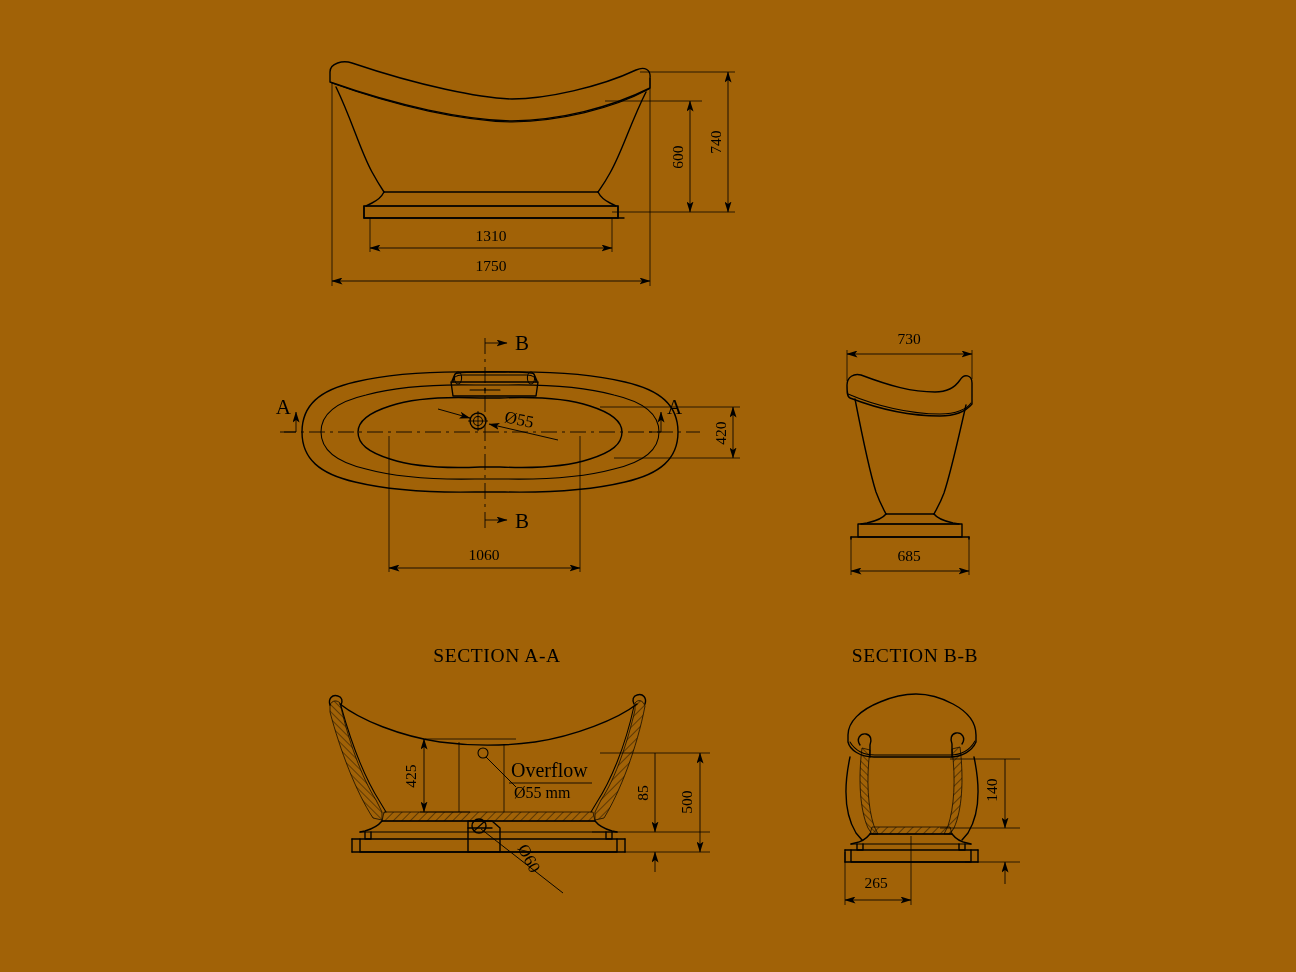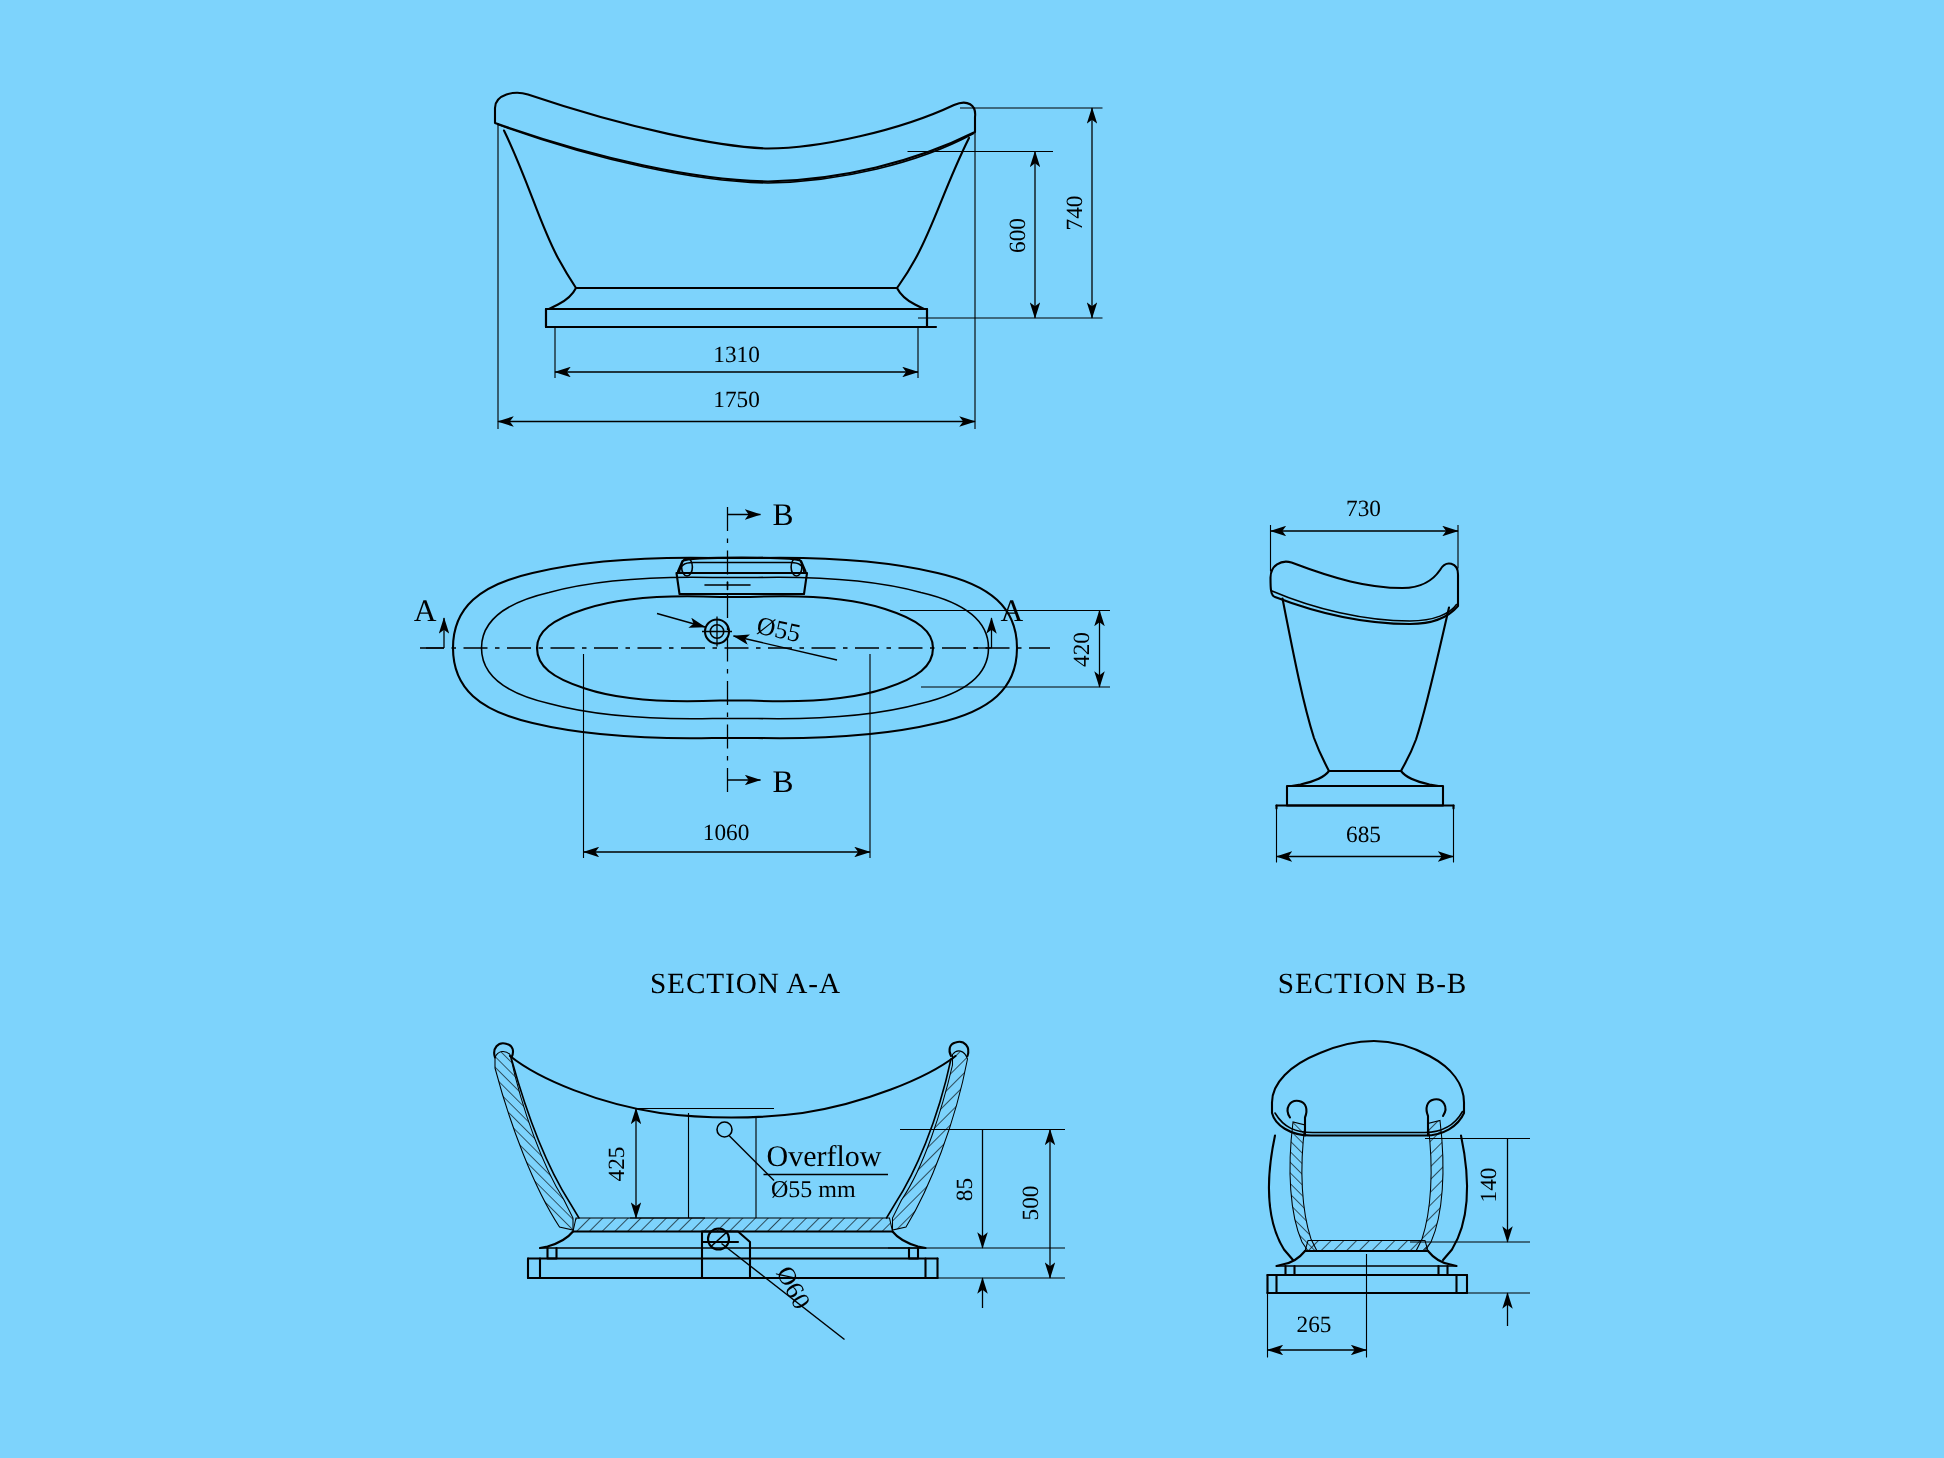--- a/index.html
+++ b/index.html
@@ -12,21 +12,21 @@
     width: 1296px;
     height: 972px;
     overflow: hidden;
     font-family: "Liberation Serif", "DejaVu Serif", serif;
     color: #000000;
   }
   #drawing-root {
     position: relative;
     width: 1296px;
     height: 972px;
-    background: #7dd3fc;
+    background: #a16207;
   }
   svg#sheet {
     display: block;
     width: 1296px;
     height: 972px;
   }
   .outline {
     fill: none;
     stroke: #000000;
     stroke-width: 1.4;

